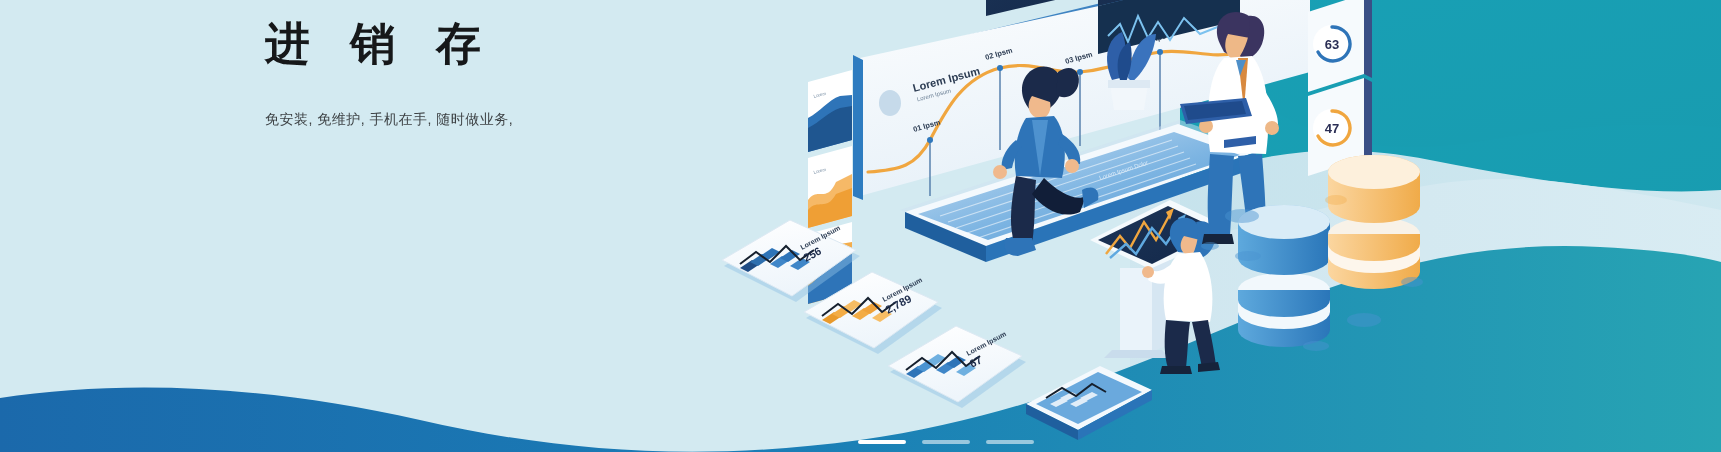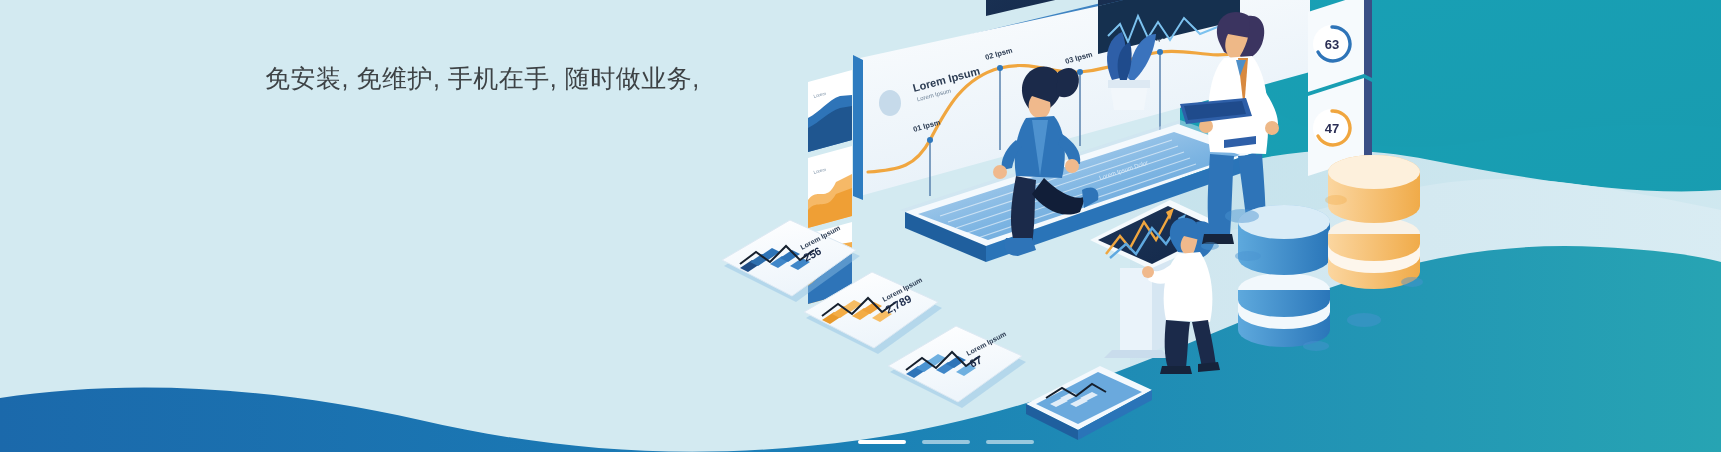--- a/index.html
+++ b/index.html
@@ -16,21 +16,21 @@
   .bg-layer svg { display:block; width:1721px; height:452px; }
 
   
   .copy { position:absolute; left:265px; top:18px; width:430px; z-index:40; }
   .headline {
     font-size:45px; font-weight:bold; color:#16181a;
     letter-spacing:14px; line-height:1.15; white-space:nowrap;
   }
   .subcopy { margin-top:36px; }
   .subline {
-    font-size:25px; color:#3d4245; line-height:1.95;
+    font-size:14px; color:#3d4245; line-height:1.95;
     letter-spacing:0.5px; white-space:nowrap;
   }
 
   
   .stage { position:absolute; left:700px; top:0; width:1021px; height:452px; z-index:30; }
   .stage svg { display:block; width:1021px; height:452px; }
 
   
   .carousel { position:absolute; left:858px; bottom:8px; display:flex; gap:16px; z-index:60; }
   .dash { width:48px; height:4px; border-radius:2px; background:rgba(255,255,255,0.55); cursor:pointer; }
@@ -371,20 +371,21 @@
           <path d="M380,398 L392,392 L398,395 L386,401 Z"></path>
         </g>
         <path d="M346,398 L362,388 L376,396 L392,384 L406,392" stroke="#16202e" stroke-width="2" fill="none"></path>
         <path d="M326,404 L326,414 L378,440 L378,430 Z" fill="#1f5f9e"></path>
         <path d="M378,430 L378,440 L452,400 L452,390 Z" fill="#2a74b8"></path>
       </g>
     </svg>
   </div>
 
   <div class="copy">
+    <h1 class="headline">进 销 存</h1>
     <div class="subcopy">
       <div class="subline">免安装, 免维护, 手机在手, 随时做业务,</div>
     </div>
   </div>
 
   <div class="carousel">
     <span class="dash active"></span>
     <span class="dash"></span>
     <span class="dash"></span>
   </div>

